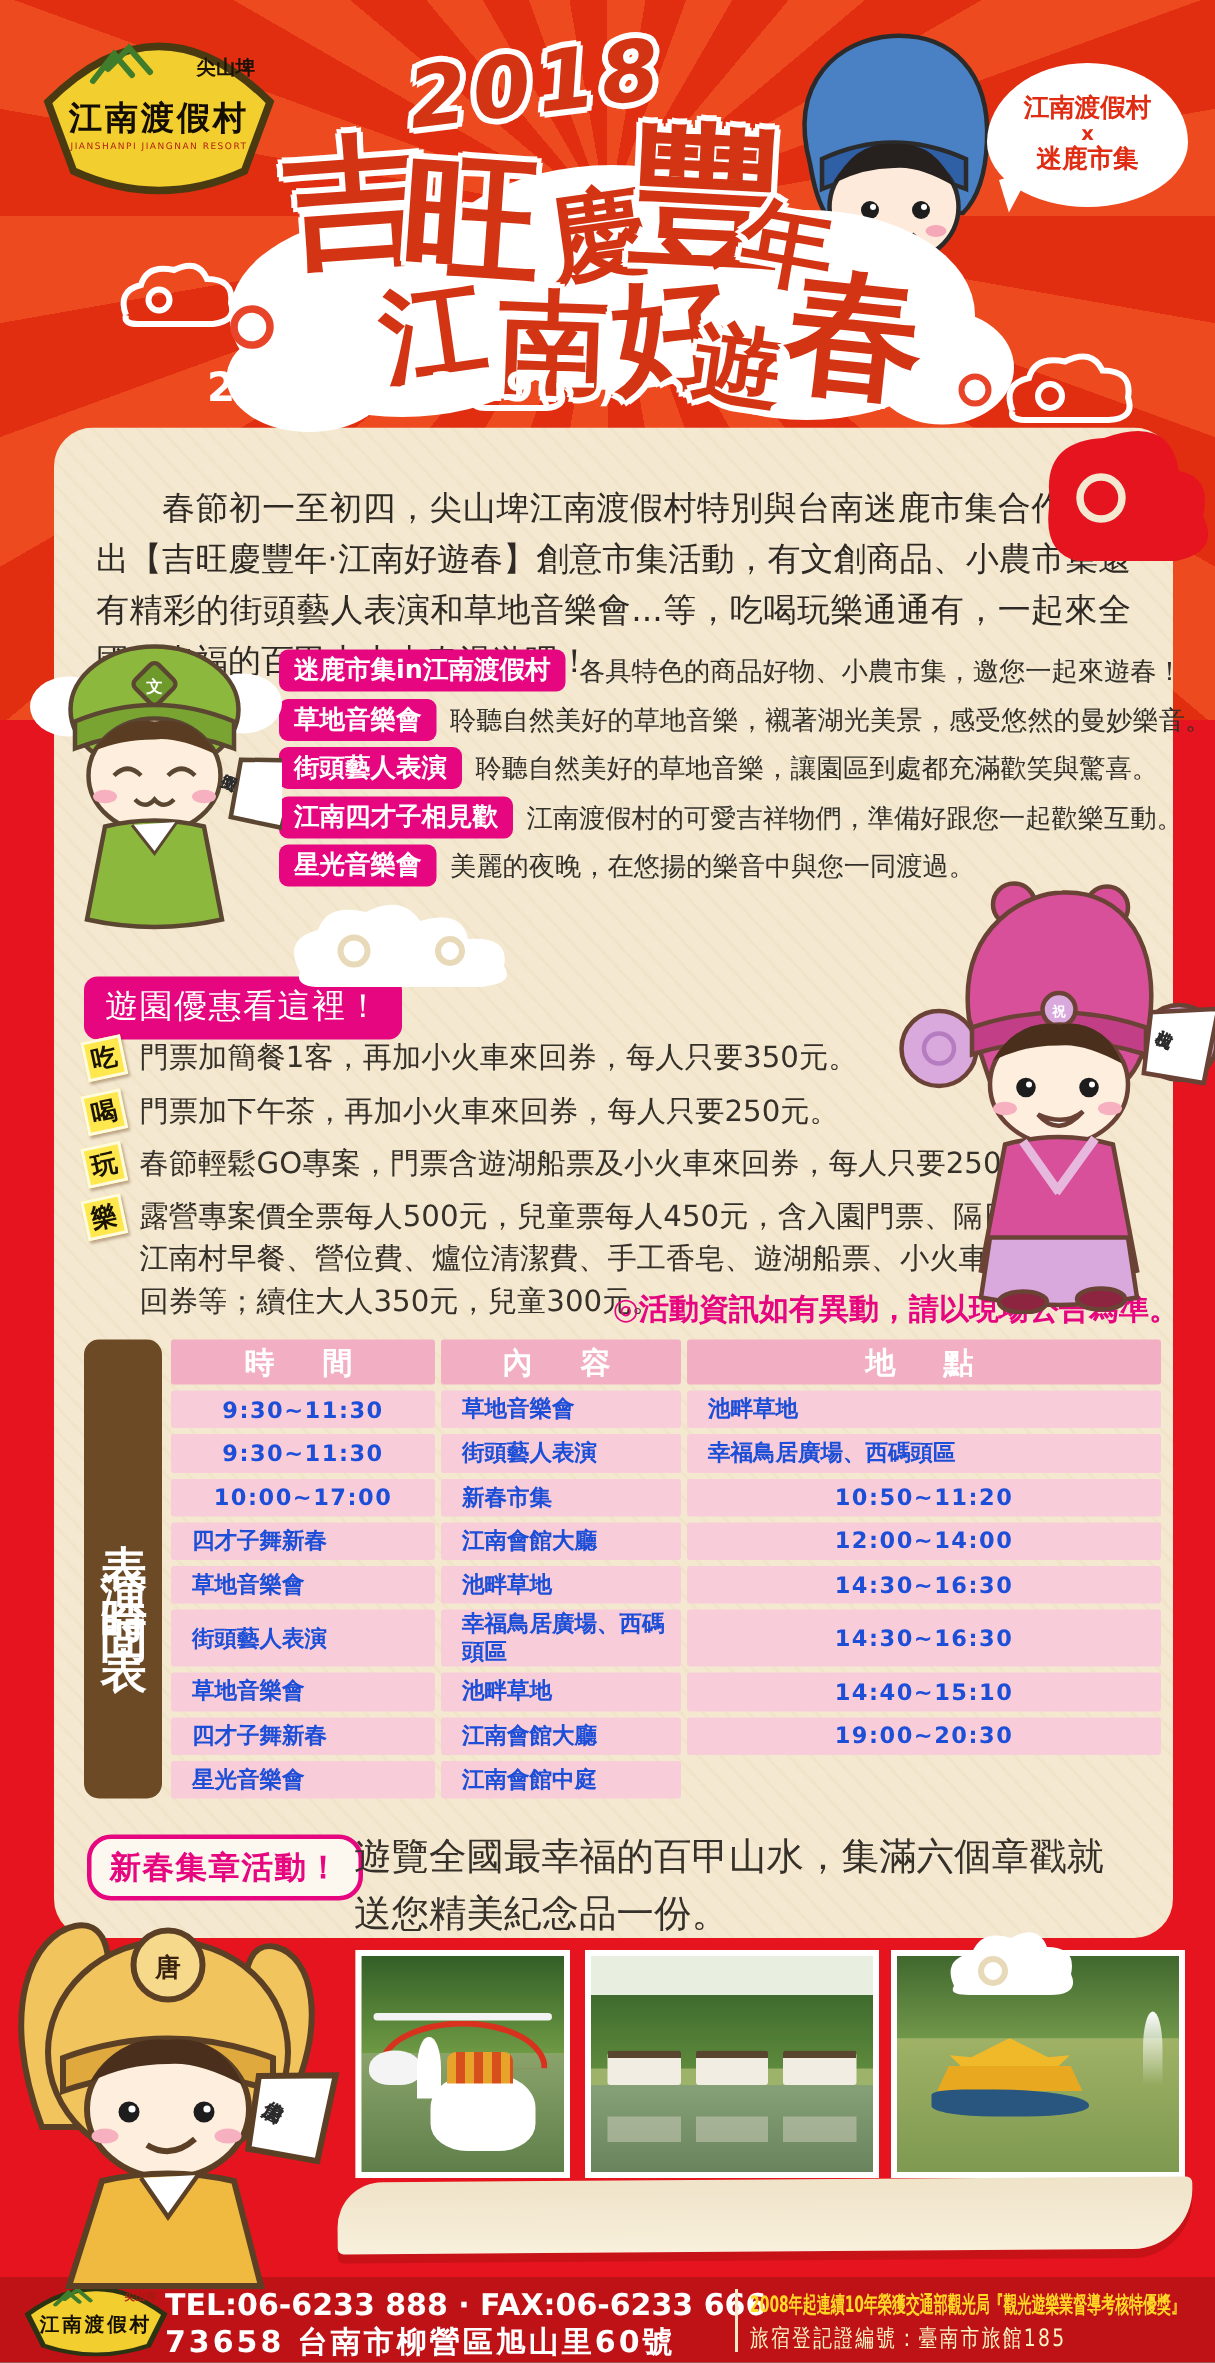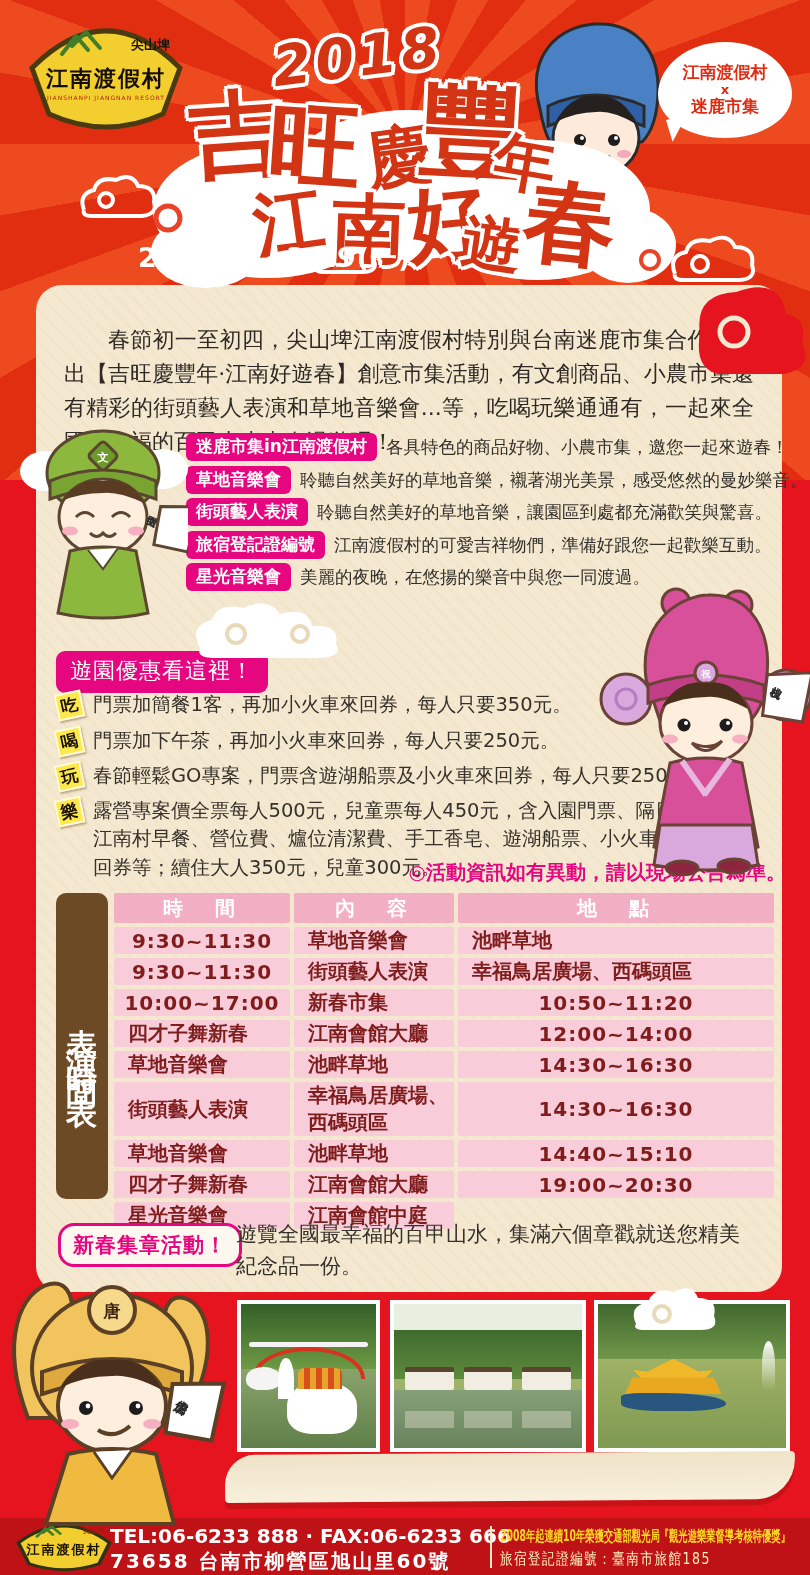--- a/index.html
+++ b/index.html
@@ -67,29 +67,29 @@
   .offer-text{margin-left:10px;font-size:19.5px;color:#36302a;font-weight:400;line-height:1.45;}
   .notice{position:absolute;right:-4px;top:574px;color:#e6067f;font-weight:bold;font-size:20px;}
 
   
   .side-bar{position:absolute;left:20px;top:608px;width:52px;height:306px;background:#6d4a26;
     border-radius:10px;display:flex;align-items:center;justify-content:center;}
   .side-bar div{writing-mode:vertical-rl;text-orientation:upright;color:#fff;font-weight:bold;
     font-size:31px;letter-spacing:17px;}
   .sch{position:absolute;left:78px;top:608px;width:664px;height:306px;display:grid;
     grid-template-columns:176px 160px 316px;grid-template-rows:30px repeat(9,1fr);gap:4px;}
-  .sch div{background:#f8ccd9;color:#7f1d1d;font-weight:bold;font-size:20px;
+  .sch div{background:#f8ccd9;color:#1d4ed8;font-weight:bold;font-size:15px;
     display:flex;align-items:center;border-radius:2px;}
   .sch .hd{background:#f2aec3;color:#fff;justify-content:center;letter-spacing:6px;font-size:20px;}
   .sch .t{justify-content:center;letter-spacing:1px;}
   .sch .c,.sch .p{padding-left:14px;}
 
   .stamp-badge{position:absolute;left:22px;top:938px;background:#fdf8ef;border:3px solid #e6067f;
     color:#e6067f;font-size:21px;font-weight:bold;padding:5px 12px;border-radius:16px;letter-spacing:1px;}
-  .stamp-text{position:absolute;left:200px;top:934px;width:520px;font-size:21px;color:#36302a;
+  .stamp-text{position:absolute;left:200px;top:934px;width:520px;font-size:25px;color:#36302a;
     line-height:1.5;font-weight:500;}
 
   
   .char{position:absolute;}
   .fan-label{position:absolute;writing-mode:vertical-rl;text-orientation:upright;
     color:#2b2b2b;font-weight:bold;}
 
   
   .photo{position:absolute;top:1300px;height:152px;border:4px solid #fff;overflow:hidden;background:#9db36a;}
   .ph1{left:237px;width:143px;}
@@ -226,21 +226,21 @@
     </div>
     <div class="hl-row" style="top:181px;">
       <span class="hl-badge">草地音樂會</span>
       <span class="hl-desc">聆聽自然美好的草地音樂，襯著湖光美景，感受悠然的曼妙樂音。</span>
     </div>
     <div class="hl-row" style="top:213px;">
       <span class="hl-badge">街頭藝人表演</span>
       <span class="hl-desc">聆聽自然美好的草地音樂，讓園區到處都充滿歡笑與驚喜。</span>
     </div>
     <div class="hl-row" style="top:246px;">
-      <span class="hl-badge">旅宿登記證編號</span>
+      <span class="hl-badge">江南四才子相見歡</span>
       <span class="hl-desc">江南渡假村的可愛吉祥物們，準備好跟您一起歡樂互動。</span>
     </div>
     <div class="hl-row" style="top:278px;">
       <span class="hl-badge">星光音樂會</span>
       <span class="hl-desc">美麗的夜晚，在悠揚的樂音中與您一同渡過。</span>
     </div>
 
     <div class="char" style="left:-18px;top:138px;">
       <svg width="170" height="200" viewBox="0 0 170 200">
         <ellipse cx="28" cy="48" rx="26" ry="20" fill="#fff"></ellipse>

